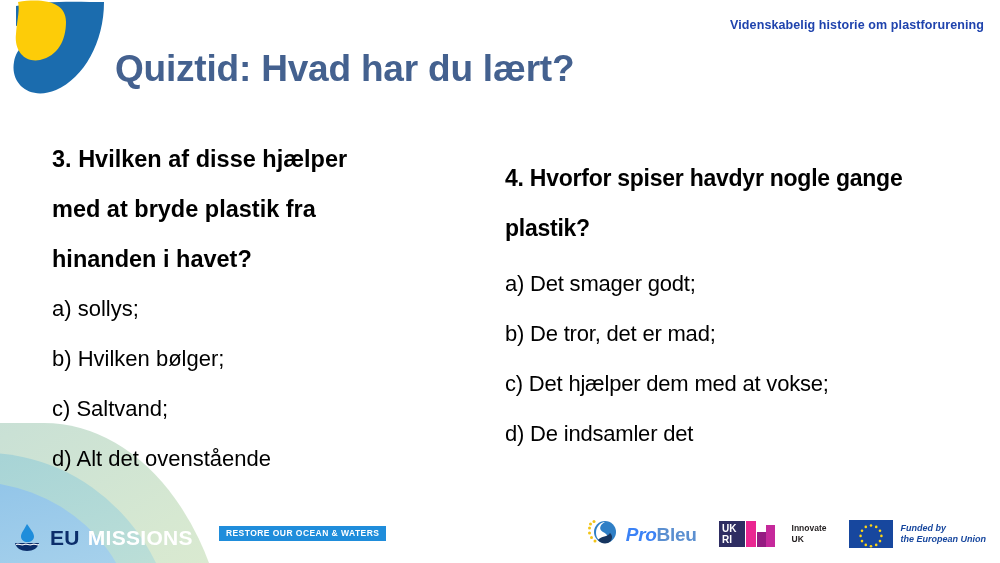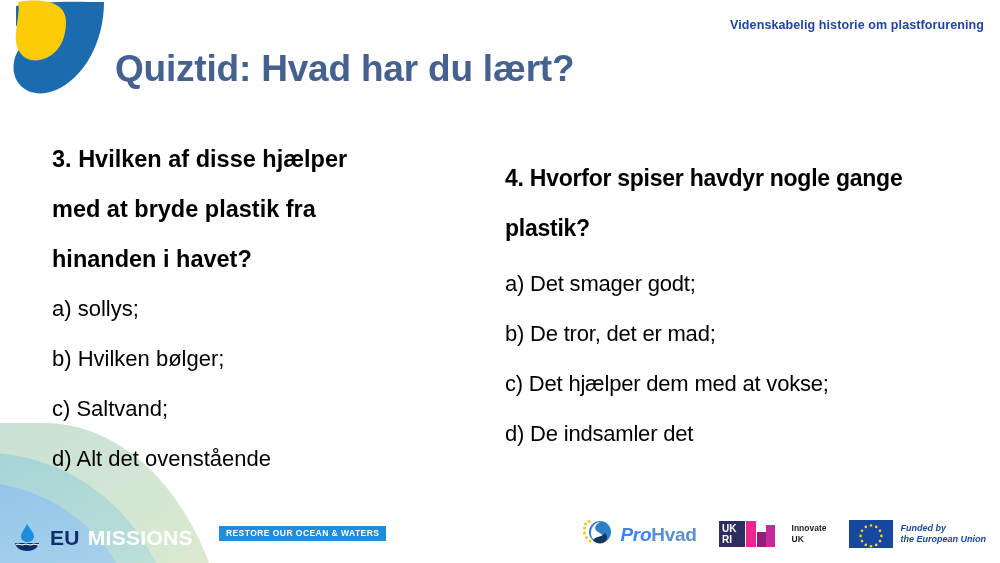--- a/index.html
+++ b/index.html
@@ -248,21 +248,21 @@
             <circle cx="4.5" cy="5" r="1.5"></circle>
           <circle cx="8" cy="2.5" r="1.5"></circle>
             <circle cx="3.5" cy="14" r="1.5"></circle>
           <circle cx="5.5" cy="18.5" r="1.5"></circle>
             <circle cx="9" cy="22" r="1.5"></circle>
         </g>
         <circle cx="19" cy="13" r="11" fill="#2f7fc6"></circle>
         <path d="M19 3 C13 6 13 11 17 13 C21 15 24 18 20 23 C15 24 10 20 10 14 C10 8 14 3.5 19 3 Z" fill="#ffffff"></path>
         <path d="M12 21 C15 17 22 18 24 14 C27 16 27 22 22 24 C18 25 14 24 12 21 Z" fill="#16355f"></path>
       </svg>
-      <span class="probleu-word"><span class="pb-pro">Pro</span><span class="pb-bleu">Hvad</span></span>
+      <span class="probleu-word"><span class="pb-pro">Pro</span><span class="pb-bleu">Bleu</span></span>
     </div>
 
     <div class="funder ukri">
       <svg width="66" height="30" viewBox="0 0 66 30">
         <rect x="0" y="2" width="26" height="26" fill="#2e2d62"></rect>
         <g fill="#ffffff" font-family="Liberation Sans, sans-serif" font-weight="bold" font-size="10">
           <text x="3" y="13">UK</text>
             <text x="3" y="24">RI</text>
         </g>
         <rect x="27" y="2" width="10" height="26" fill="#e6007e" opacity=".85"></rect>

